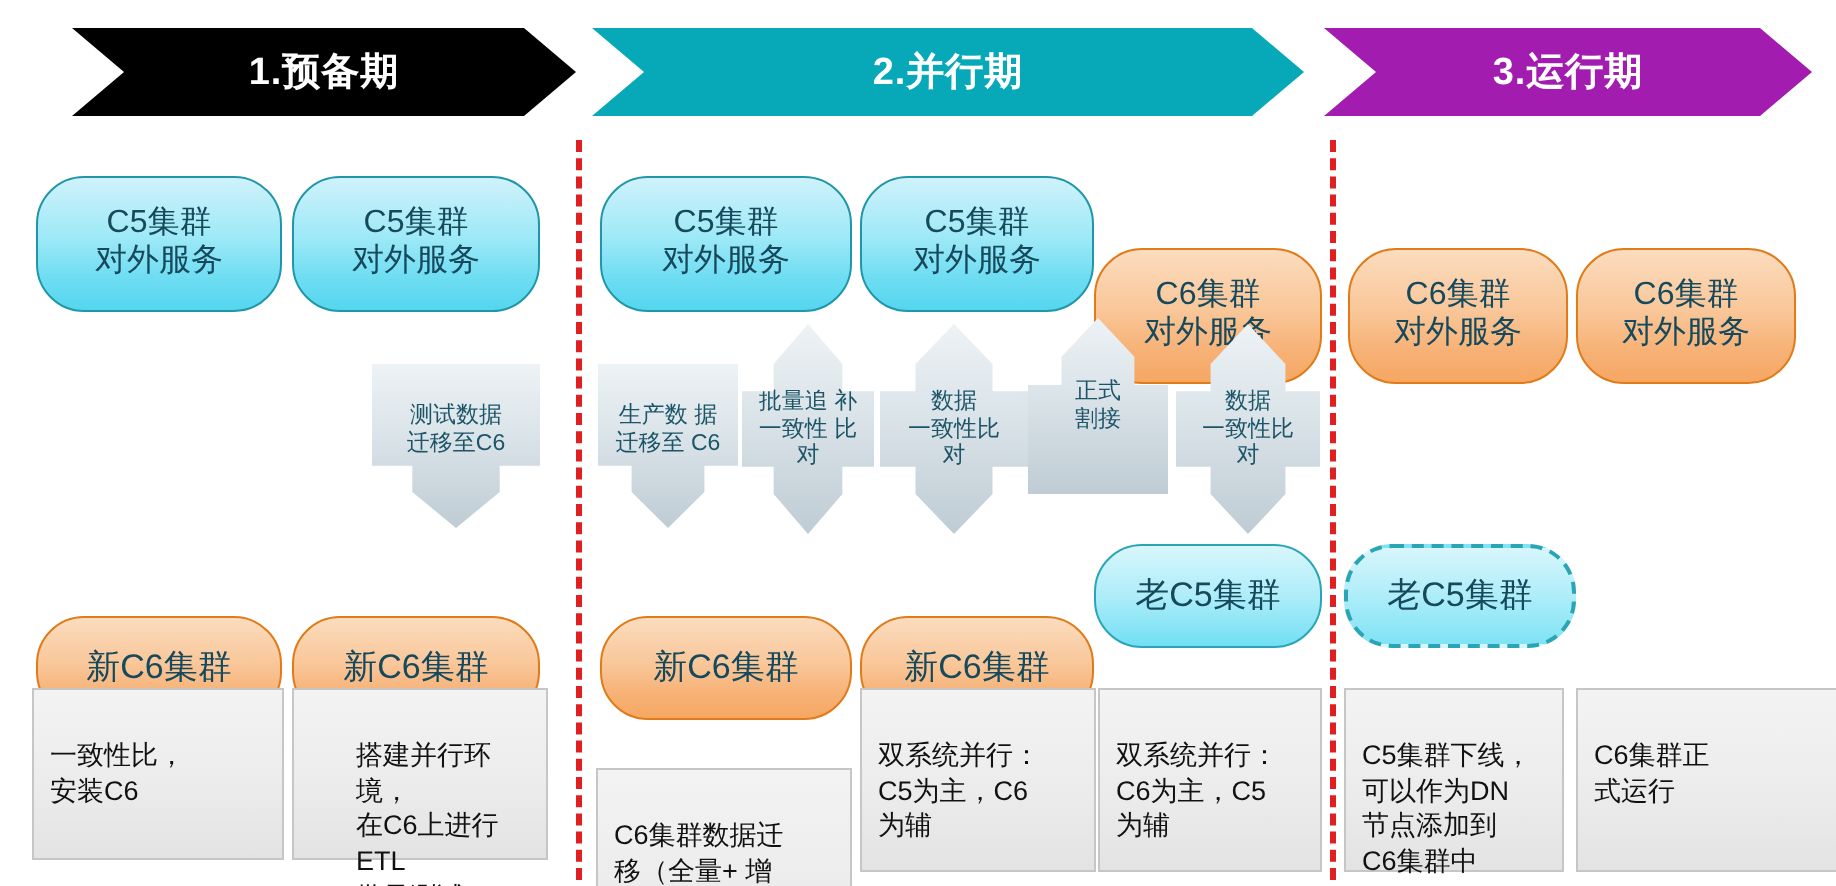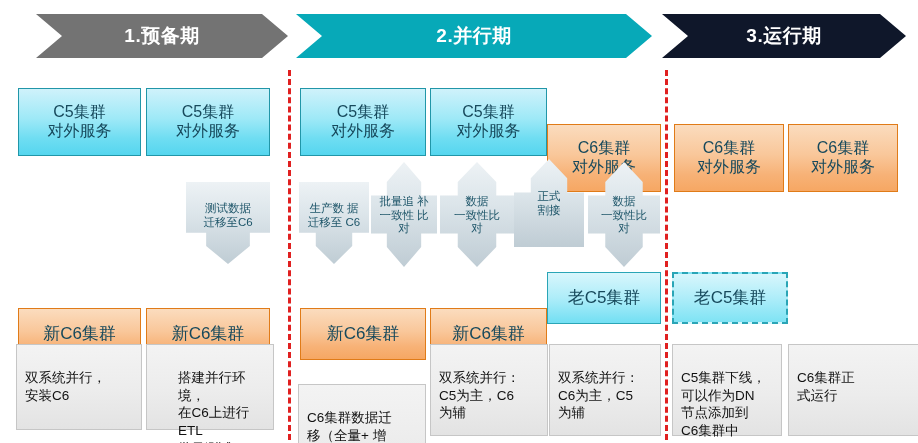--- a/index.html
+++ b/index.html
@@ -10,29 +10,29 @@
   }
   #stage{position:absolute;left:0;top:0;width:918px;height:443px;}
 
   
   .chev{
     position:absolute;height:44px;display:flex;align-items:center;
     justify-content:center;color:#ffffff;font-size:19px;font-weight:bold;
     letter-spacing:.5px;
     clip-path:polygon(0 0, calc(100% - 26px) 0, 100% 50%, calc(100% - 26px) 100%, 0 100%, 26px 50%);
   }
-  .chev.orange{background:#737373;}
+  .chev.orange{background:#000000;}
   .chev.teal{background:#07A9B8;}
-  .chev.red{background:#0f172a;}
+  .chev.red{background:#a21caf;}
 
   
   .box{
     position:absolute;display:flex;flex-direction:column;align-items:center;
     justify-content:center;text-align:center;box-sizing:border-box;
-    font-size:16px;line-height:1.18;color:#17495C;
+    font-size:16px;line-height:1.18;color:#17495C;border-radius:24px;
   }
   .box.cyan{
     background:linear-gradient(to bottom,#CFF2FB 0%,#9EE9F7 45%,#6FDDF2 75%,#55D6EF 100%);
     border:1px solid #2196A8;
   }
   .box.cyan2{
     background:linear-gradient(to bottom,#D8F6FC 0%,#AEEDF9 50%,#72DFF3 100%);
     border:1px solid #2AA5B6;
   }
   .box.orange{
@@ -169,21 +169,21 @@
     <span class="ln">新C6集群</span>
   </div>
   <div class="box cyan2" style="left:547px;top:272px;width:114px;height:52px;font-size:17px;">
     <span class="ln">老C5集群</span>
   </div>
   <div class="box dashed" style="left:672px;top:272px;width:116px;height:52px;font-size:17px;">
     <span class="ln">老C5集群</span>
   </div>
 
   <div class="note" style="left:16px;top:344px;width:126px;height:86px;">
-    <span>双系统并行，
+    <span>一致性比，
 安装C6</span>
   </div>
   <div class="note" style="left:146px;top:344px;width:128px;height:86px;padding-left:31px;">
     <span>搭建并行环境，
 在C6上进行ETL
 批量测试</span>
   </div>
   <div class="note" style="left:298px;top:344px;width:128px;height:112px;margin-top:40px;">
     <span>C6集群数据迁
 移（全量+ 增

